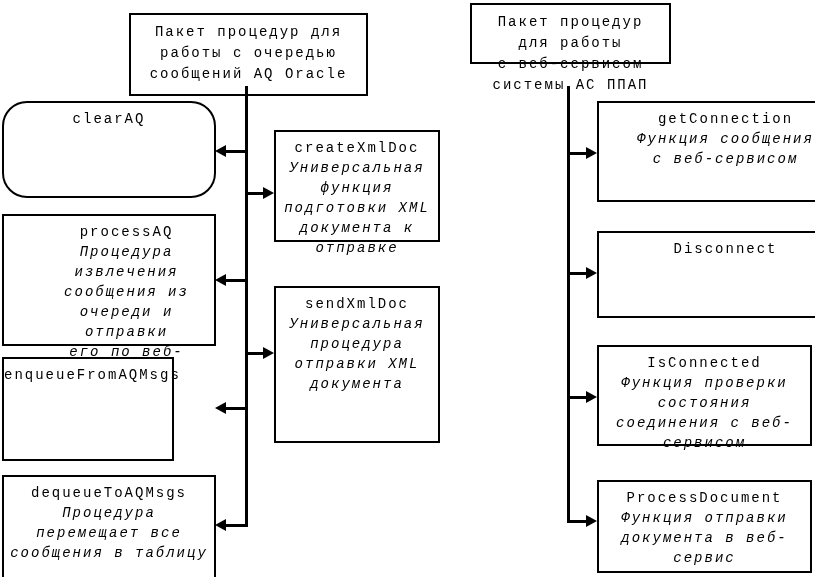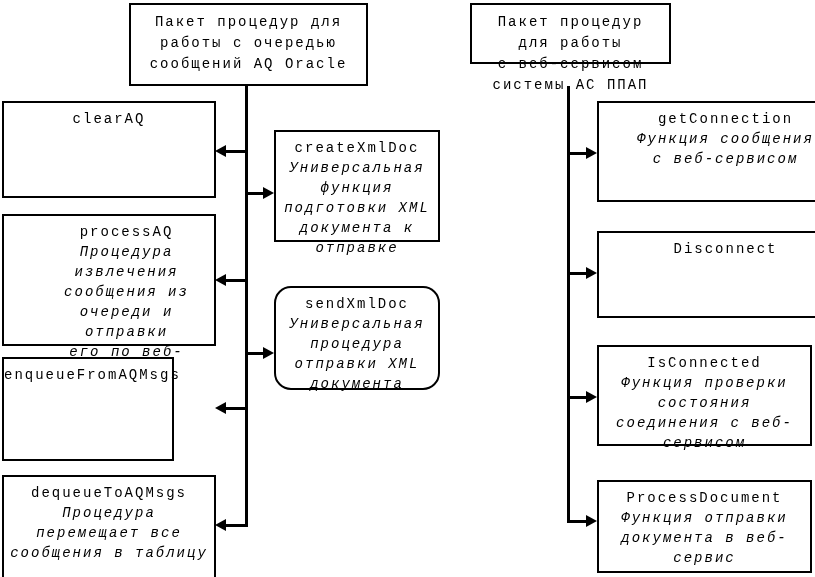--- a/index.html
+++ b/index.html
@@ -45,32 +45,32 @@
     border-right: 11px solid #000000;
   }
   .arrow-right {
     position: absolute; width: 0; height: 0;
     border-top: 6px solid transparent;
     border-bottom: 6px solid transparent;
     border-left: 11px solid #000000;
   }
 
   
-  #root-left  { left: 129px; top: 3px;  width: 239px; height: 83px; }
+  #root-left  { left: 129px; top: 13px;  width: 239px; height: 83px; }
   #root-right { left: 470px; top: 3px;  width: 201px; height: 61px; }
 
   
-  #lbox-0 { left: 2px; top: 101px; width: 214px; height: 97px; }
+  #lbox-0 { left: 2px; top: 101px; width: 214px; height: 97px; border-radius: 25px; }
   #lbox-1 { left: 2px; top: 214px; width: 214px; height: 132px; padding-left: 35px; }
   #lbox-2 { left: 2px; top: 357px; width: 172px; height: 104px; }
   #lbox-3 { left: 2px; top: 475px; width: 214px; height: 122px; }
 
   
   #mbox-0 { left: 274px; top: 130px; width: 166px; height: 112px; }
-  #mbox-1 { left: 274px; top: 286px; width: 166px; height: 104px; border-radius: 17px; }
+  #mbox-1 { left: 274px; top: 286px; width: 166px; height: 157px; }
 
   
   #rbox-0 { left: 597px; top: 101px; width: 257px; height: 101px; }
   #rbox-1 { left: 597px; top: 231px; width: 257px; height: 87px; }
   #rbox-2 { left: 597px; top: 345px; width: 215px; height: 101px; }
   #rbox-3 { left: 597px; top: 480px; width: 215px; height: 93px; }
 
   
   #trunk-left { left: 245px; top: 86px; height: 441px; }
   #lh-0 { left: 226px; top: 150px; width: 20px; }

